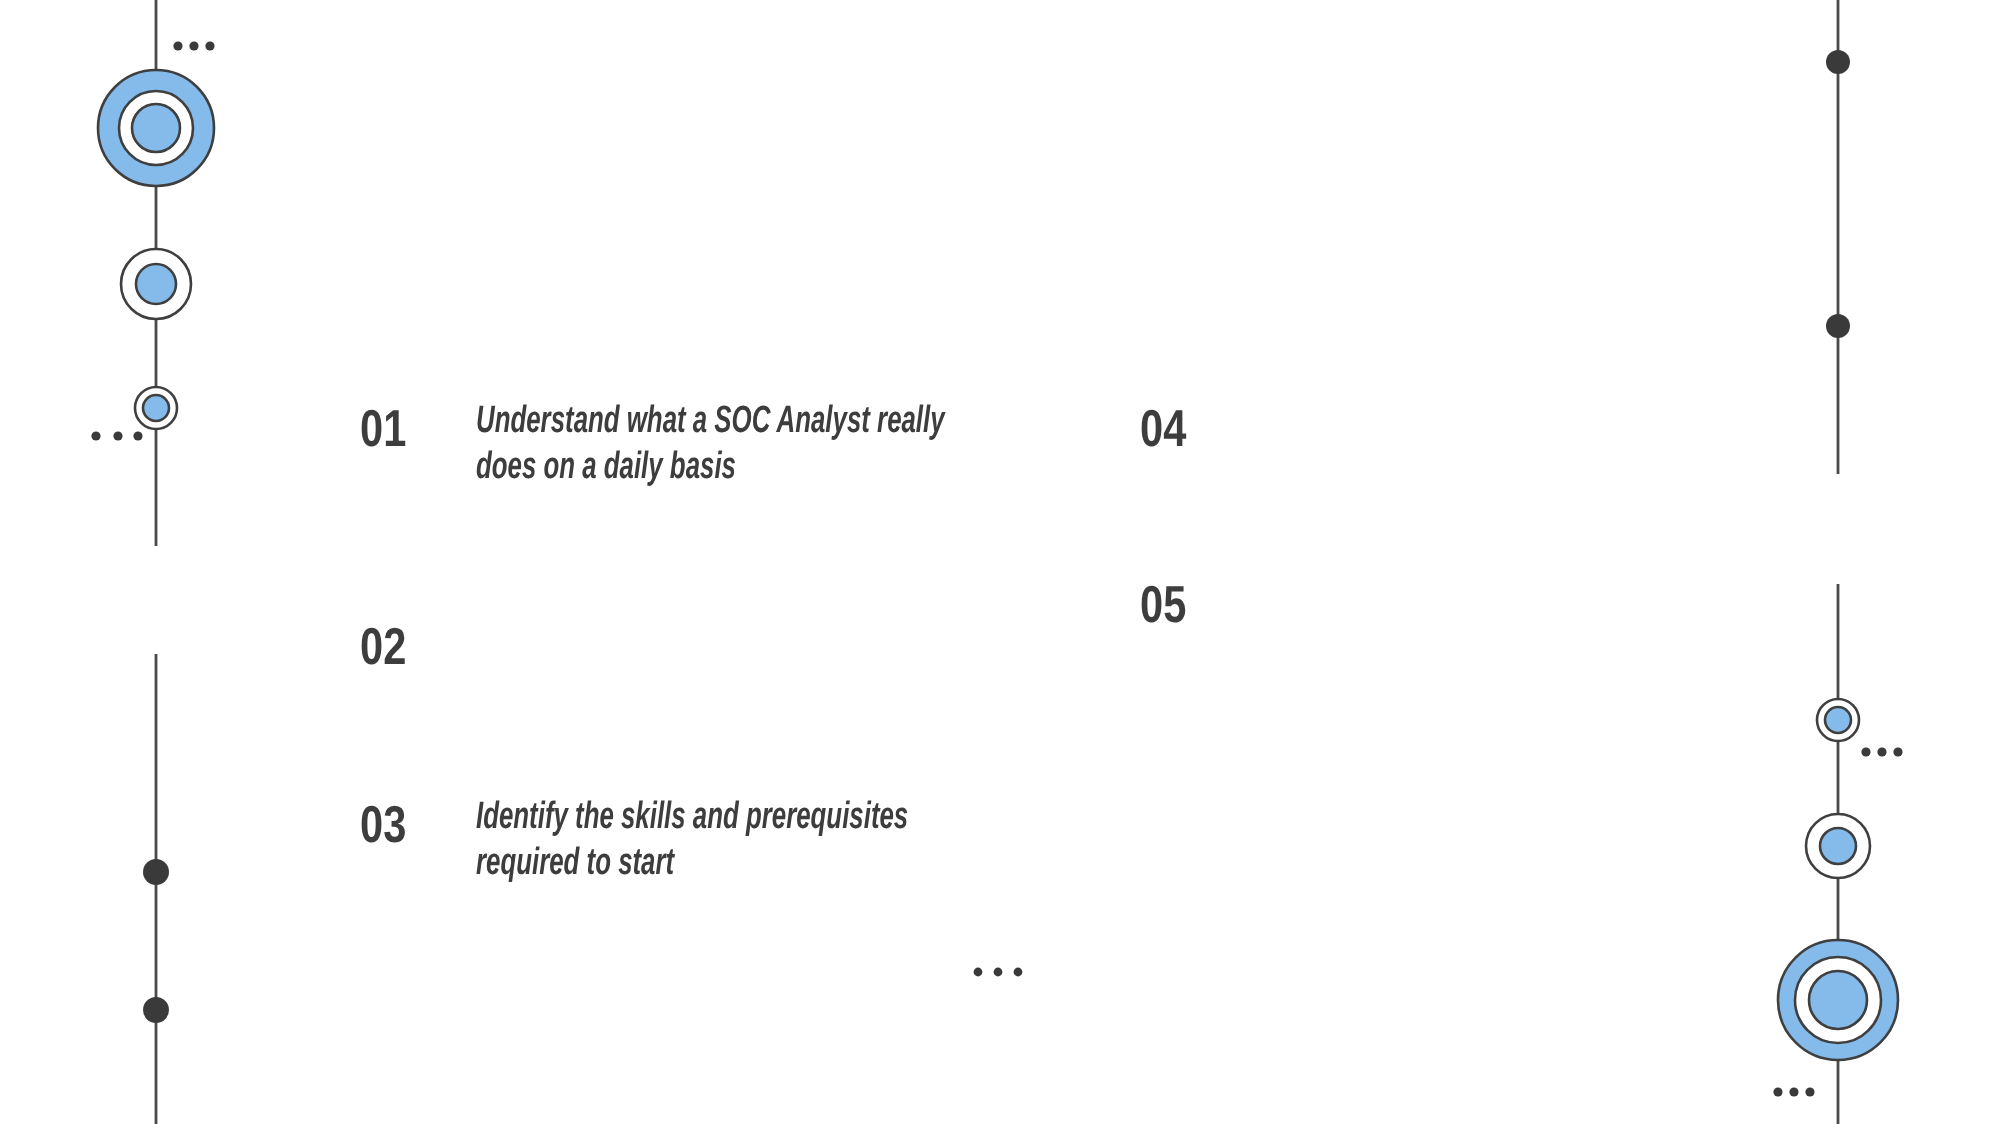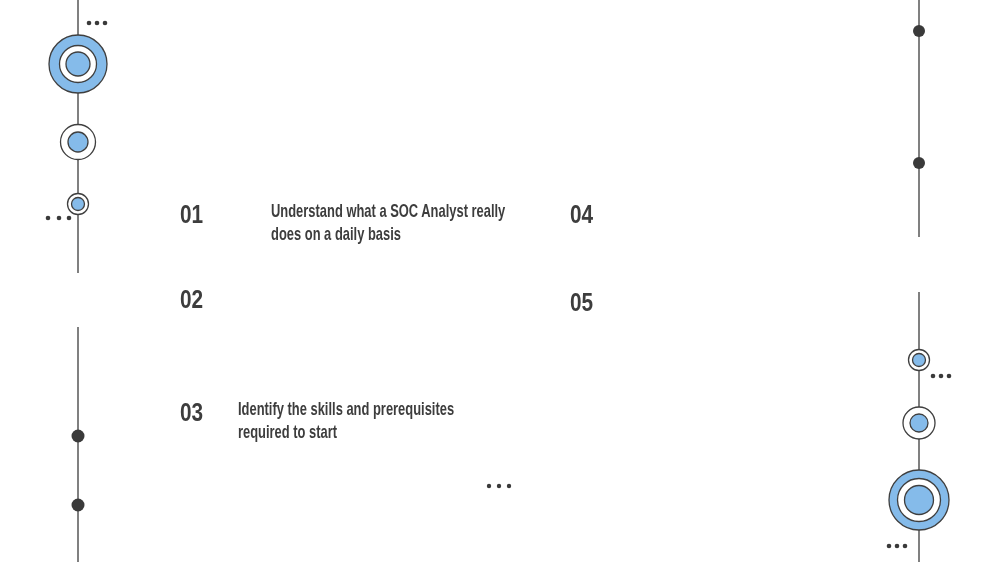--- a/index.html
+++ b/index.html
@@ -23,21 +23,21 @@
     color:var(--text-dark,#3d3d3d);
   }
   .title .cond{display:inline-block;transform:scaleX(0.62);transform-origin:center top;white-space:nowrap;}
 
   .item{position:absolute;display:flex;align-items:flex-start;}
   .num{flex:none;width:58px;color:var(--text-dark,#3d3d3d);}
   .num .cond{
     display:inline-block;font-size:26px;line-height:26px;font-weight:bold;
     margin-top:2px;transform:scaleX(0.8);transform-origin:left top;
   }
-  .txt{color:var(--text-dark,#3d3d3d);}
+  .txt{color:var(--text-dark,#3d3d3d);font-style:italic;}
   .txt .cond{
     display:inline-block;font-size:19px;line-height:23px;font-weight:bold;
     white-space:pre-line;transform:scaleX(0.68);transform-origin:left top;
   }
 </style>
 </head>
 <body>
 
 <div class="slide">
 
@@ -116,27 +116,27 @@
     </g>
 
     <g>
       <circle class="edot" cx="489" cy="486" r="2.2"></circle>
       <circle class="edot" cx="499" cy="486" r="2.2"></circle>
       <circle class="edot" cx="509" cy="486" r="2.2"></circle>
     </g>
   </svg>
 
 
-  <div class="item" style="left:180px;top:199px;gap:33px;">
+  <div class="item" style="left:180px;top:199px;">
     <span class="num"><span class="cond">01</span></span>
     <span class="txt"><span class="cond">Understand what a SOC Analyst really
 does on a daily basis</span></span>
   </div>
 
-  <div class="item" style="left:180px;top:284px;">
+  <div class="item" style="left:180px;top:308px;">
     <span class="num"><span class="cond">02</span></span>
   </div>
 
   <div class="item" style="left:180px;top:397px;">
     <span class="num"><span class="cond">03</span></span>
     <span class="txt"><span class="cond">Identify the skills and prerequisites
 required to start</span></span>
   </div>
 
   <div class="item" style="left:570px;top:199px;">

